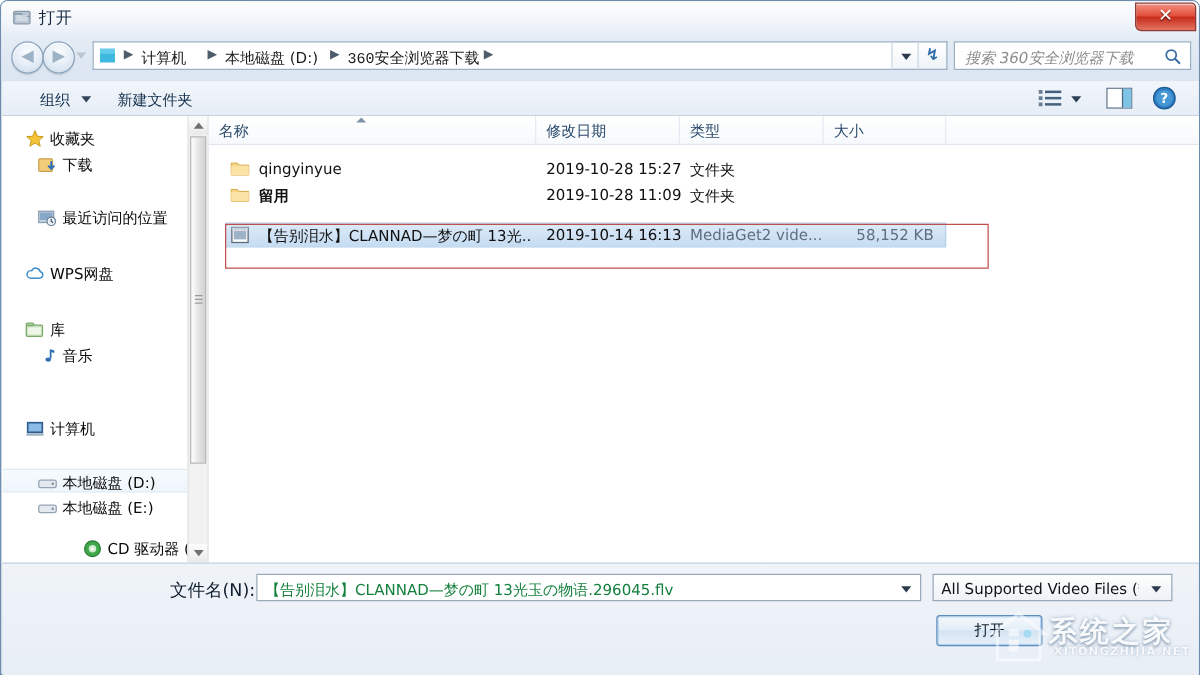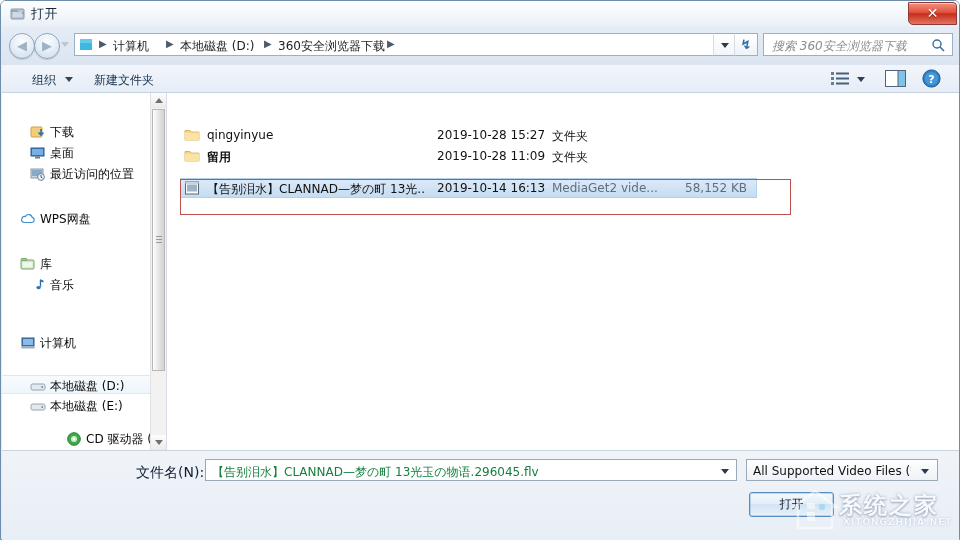--- a/index.html
+++ b/index.html
@@ -604,21 +604,21 @@
         <svg width="15" height="14" viewBox="0 0 15 14">
           <rect x="0" y="1" width="12" height="11" fill="#3fb8e0"></rect>
           <rect x="0" y="1" width="12" height="4" fill="#63ccec"></rect>
         </svg>
       </span>
       <span class="crumb-sep" style="left:24px;">▶</span>
       <span class="crumb" style="left:38px;">计算机</span>
       <span class="crumb-sep" style="left:91px;">▶</span>
       <span class="crumb" style="left:105px;">本地磁盘 (D:)</span>
       <span class="crumb-sep" style="left:189px;">▶</span>
-      <span class="crumb" style="left:203px;">360安全浏览器下载</span>
+      <span class="crumb" style="left:203px;font-family:Liberation Mono, monospace;">360安全浏览器下载</span>
       <span class="crumb-sep" style="left:312px;">▶</span>
     </div>
 
     <div id="addr-drop"></div>
 
     <div id="refresh-btn">
       <span class="glyph">↯</span>
     </div>
 
     <div id="searchbox">
@@ -663,38 +663,36 @@
         <circle cx="9.5" cy="9.5" r="6.6" fill="#56a6e2" opacity=".6"></circle>
         <text x="9.5" y="13.6" font-size="11" font-weight="bold" fill="#ffffff" text-anchor="middle" font-family="DejaVu Sans, sans-serif">?</text>
       </svg>
     </span>
   </div>
 
   <div id="body-area">
 
     <div id="sidebar">
 
+      <div class="nav-item nav-head" style="top:8px;">
+        <span class="ico" style="left:18px;">
+          <svg width="16" height="16" viewBox="0 0 16 16">
+              <polygon points="8,1.5 9.9,6 14.6,6.3 11,9.4 12.2,14 8,11.4 3.8,14 5,9.4 1.4,6.3 6.1,6" fill="#f5c335" stroke="#c89b1d" stroke-width=".8"></polygon>
+            </svg>
+        </span>
+        <span class="lbl" style="left:38px;">收藏夹</span>
+      </div>
       <div class="nav-item" style="top:29px;">
         <span class="ico" style="left:28px;">
           <svg width="16" height="16" viewBox="0 0 16 16">
               <rect x="1" y="3" width="11" height="10" rx="1" fill="#f3cd79" stroke="#c9a14d"></rect>
               <path d="M11 5v5M8.5 8.5L11 11l2.5-2.5" stroke="#2f6fb5" stroke-width="1.6" fill="none"></path>
             </svg>
         </span>
         <span class="lbl" style="left:48px;">下载</span>
-      </div>
-      <div class="nav-item" style="top:50px;">
-        <span class="ico" style="left:28px;">
-          <svg width="16" height="16" viewBox="0 0 16 16">
-              <rect x="1" y="3" width="13" height="8" fill="#3f79bf" stroke="#2a5a94"></rect>
-              <rect x="2" y="4" width="11" height="6" fill="#79b0e2"></rect>
-              <rect x="5" y="11.5" width="5" height="2" fill="#6b7d8f"></rect>
-            </svg>
-        </span>
-        <span class="lbl" style="left:48px;">桌面</span>
       </div>
       <div class="nav-item" style="top:71px;">
         <span class="ico" style="left:28px;">
           <svg width="16" height="16" viewBox="0 0 16 16">
               <rect x="1" y="3" width="12" height="9" fill="#c8d5e2" stroke="#8a9cae"></rect>
               <rect x="2" y="4" width="10" height="6" fill="#88a8c8"></rect>
               <circle cx="11" cy="11" r="3.4" fill="#f0f4f8" stroke="#6b8299"></circle>
               <path d="M11 9v2.2l1.5 .9" stroke="#3d5a75" stroke-width="1" fill="none"></path>
             </svg>
         </span>
@@ -783,20 +781,35 @@
           </span>
       </div>
       <div id="sb-down" class="sb-arrow">
           <span class="tri"></span>
         </div>
     </div>
 
     <div id="splitter"></div>
 
     <div id="filelist">
+      <div id="col-header">
+        <div class="col" style="left:0; width:262px;">
+          <span class="ctext">名称</span>
+          <span id="sort-arrow"></span>
+        </div>
+        <div class="col" style="left:262px; width:115px;">
+          <span class="ctext">修改日期</span>
+        </div>
+        <div class="col" style="left:377px; width:115px;">
+          <span class="ctext">类型</span>
+        </div>
+        <div class="col" style="left:492px; width:98px;">
+          <span class="ctext">大小</span>
+        </div>
+      </div>
 
       <div class="row" style="top:32px;">
         <span class="ficon">
           <svg width="16" height="16" viewBox="0 0 16 16">
               <path d="M1 3.5h5l1.2 1.6H15V13H1z" fill="#f6d383" stroke="#d3a943" stroke-width=".8"></path>
               <path d="M1 5.6h14V13H1z" fill="#fbe2a5"></path>
             </svg>
         </span>
         <span class="cell" style="left:40px; width:215px;">qingyinyue</span>
         <span class="cell" style="left:270px; width:110px;">2019-10-28 15:27</span>

